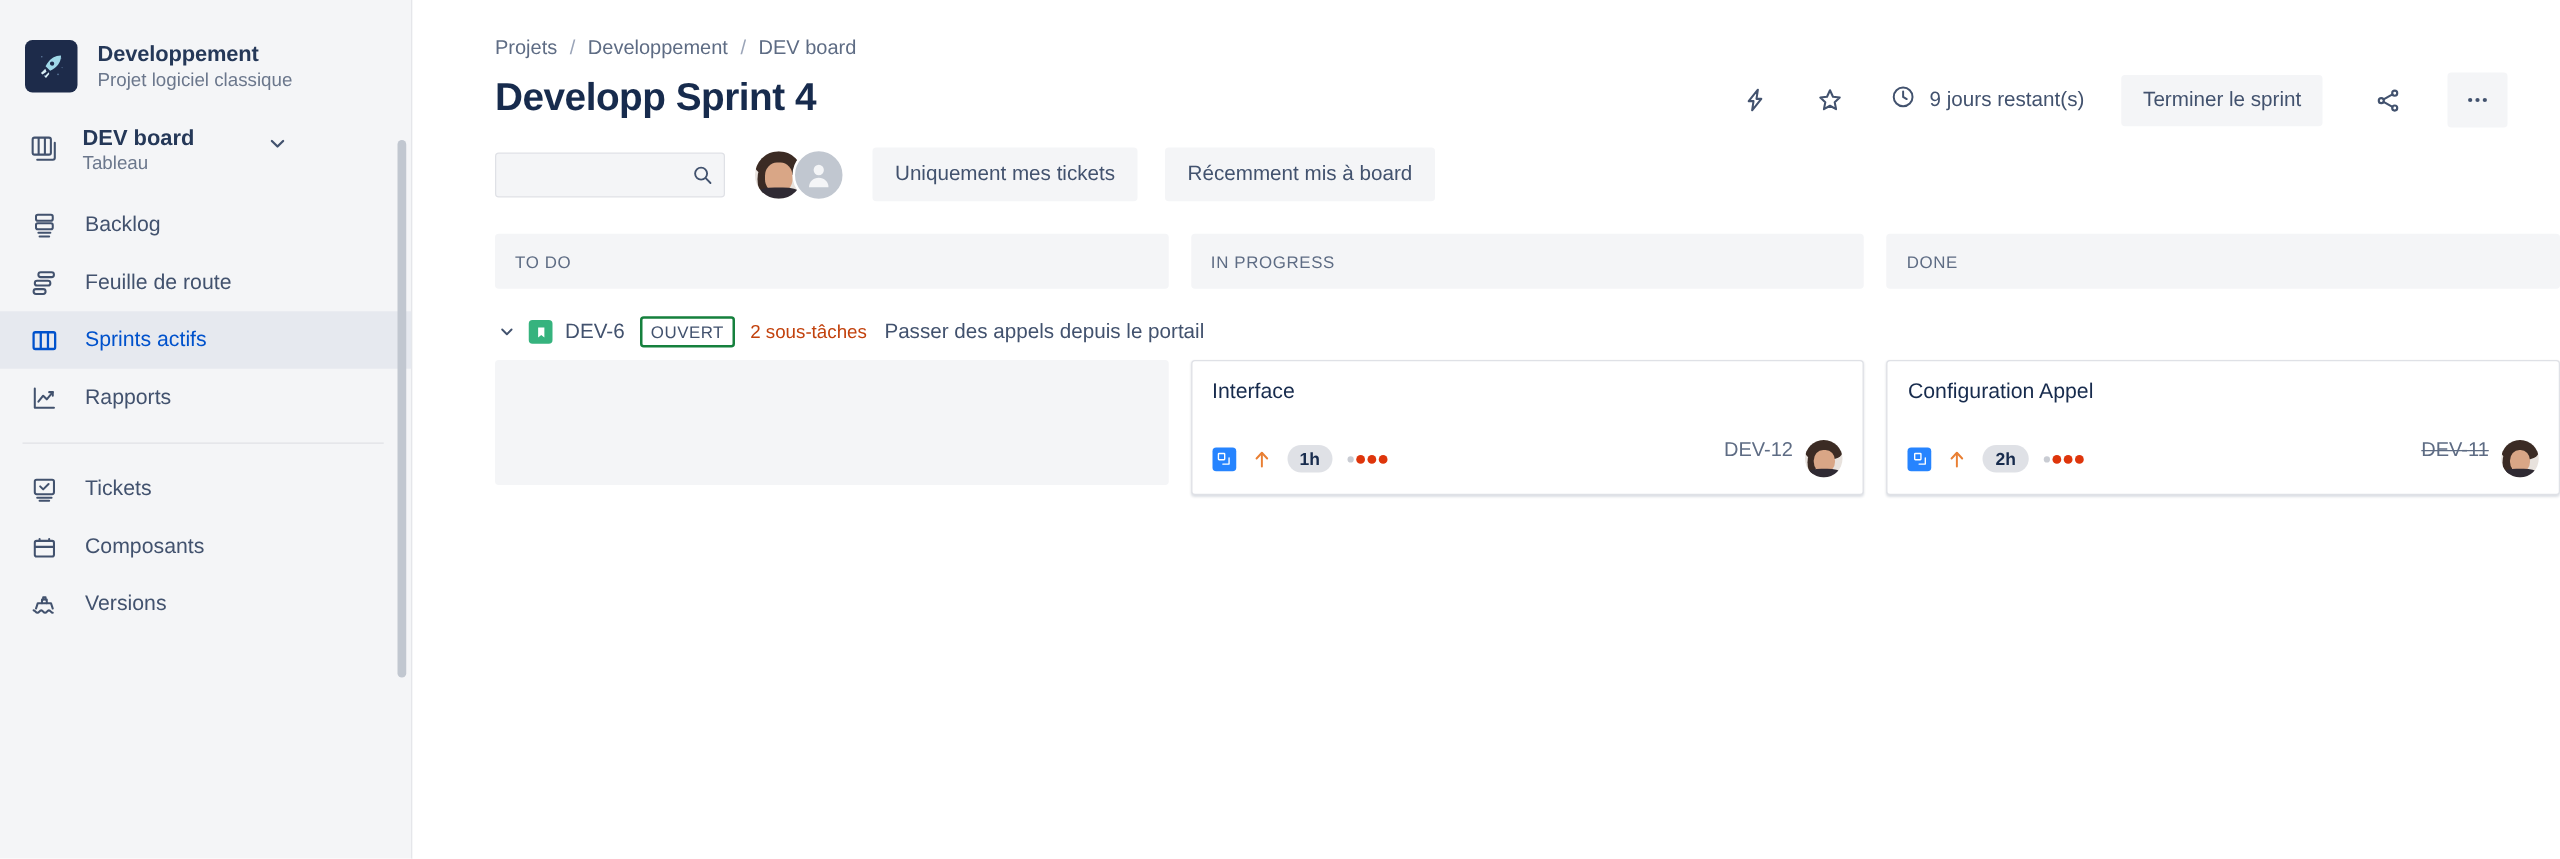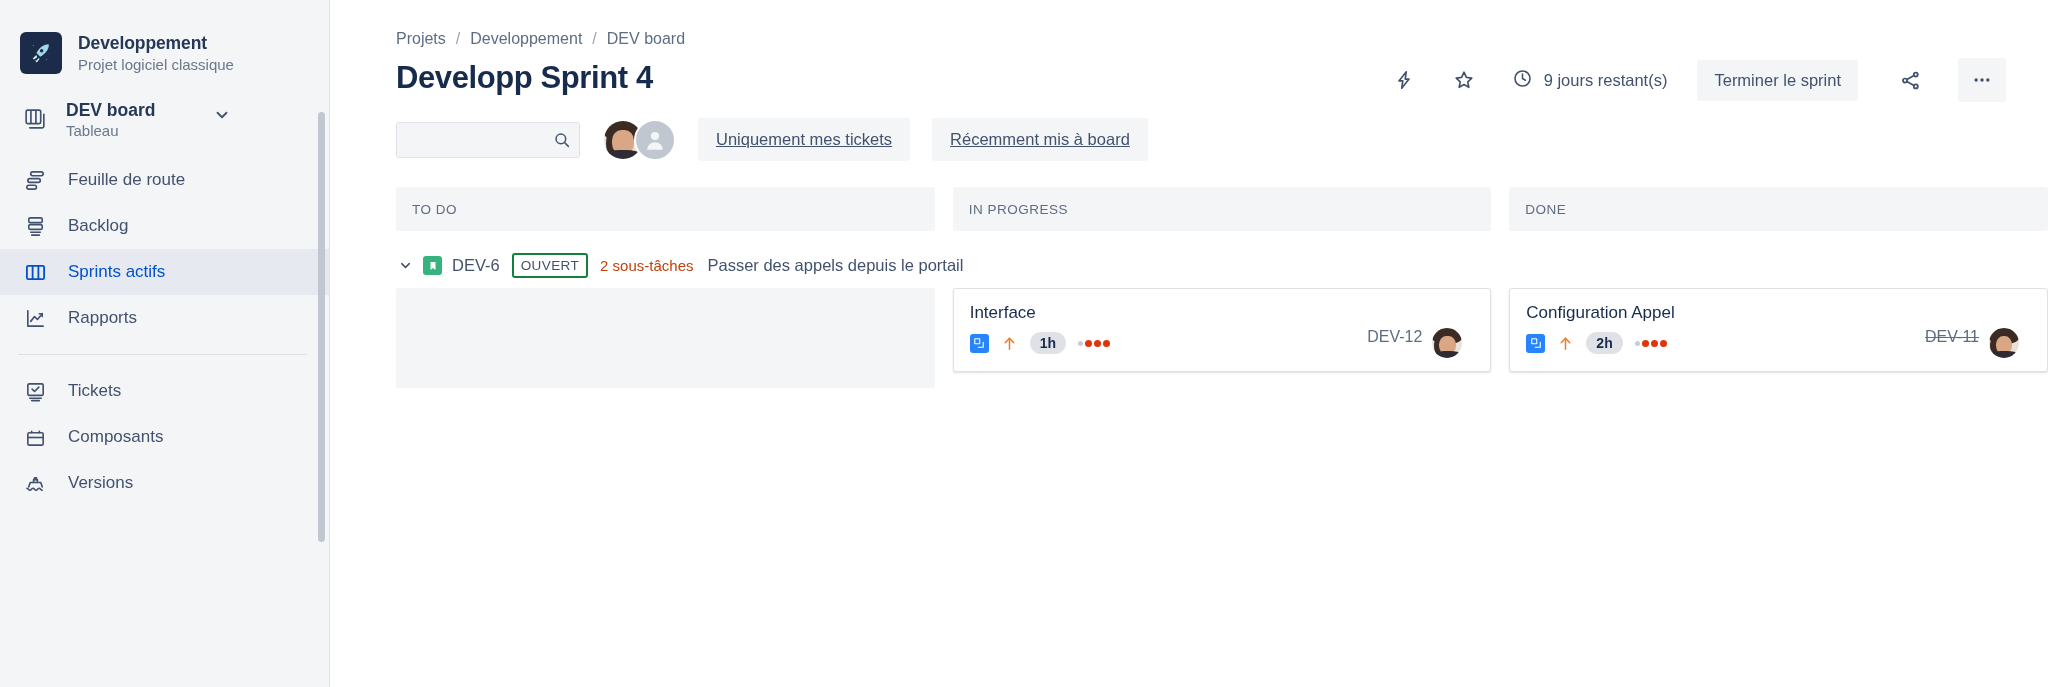--- a/index.html
+++ b/index.html
@@ -131,21 +131,20 @@
     border: 2px solid #fff; overflow: hidden; position: relative;
   }
   .av-photo { background: #e8e2dd; }
   .av2 { margin-left: -10px; background: #c1c7d0;
          display: flex; align-items: center; justify-content: center; }
   .f-btn {
     background: #f4f5f7; border: none; border-radius: 3px;
     font-size: 16.5px; color: #42526e; cursor: pointer;
     padding: 12px 18px; font-family: inherit; margin-left: 22px;
     white-space: nowrap;
-    text-decoration: underline;
   }
 
   
   .board { padding: 26px 0 0 66px; }
   .cols-head { display: flex; gap: 18px; }
   .col-head {
     flex: 1; background: #f4f5f7; border-radius: 3px;
     height: 44px; display: flex; align-items: center;
     padding-left: 16px;
   }
@@ -173,21 +172,21 @@
   .epic-title { font-size: 16.5px; color: #42526e; margin-left: 4px; }
 
   .cols-body { display: flex; gap: 18px; align-items: flex-start; }
   .col-body { flex: 1; min-height: 100px; }
   .dropzone {
     background: #f4f5f7; border-radius: 3px; height: 100px;
   }
   .card {
     background: #fff; border: 1px solid #dfe1e6; border-radius: 3px;
     box-shadow: 0 1px 2px rgba(9,30,66,0.14);
-    padding: 14px 28px 13px 16px; height: 84px;
+    padding: 14px 16px 13px 16px; height: 108px;
     display: flex; flex-direction: column; justify-content: space-between;
   }
   .card-title { font-size: 17px; color: #172b4d; }
   .card-foot { display: flex; align-items: center; }
   .card-meta { display: flex; align-items: center; gap: 12px; }
   .st-icon {
     width: 19px; height: 19px; border-radius: 3px; background: #2684ff;
     display: flex; align-items: center; justify-content: center; flex: 0 0 19px;
   }
   .prio-arrow { color: #e97f33; display: flex; }
@@ -260,37 +259,37 @@
             <polyline points="6 9 12 15 18 9"></polyline>
           </svg>
       </span>
     </div>
 
     <nav class="sb-nav">
 
       <div class="sb-item">
         <span class="sb-ico">
           <svg width="23" height="23" viewBox="0 0 24 24" fill="none" stroke="#42526e" stroke-width="1.7">
+            <rect x="5" y="3" width="14" height="5" rx="1.5"></rect>
+            <rect x="5" y="10" width="14" height="5" rx="1.5"></rect>
+            <path d="M7 18h10M8 21h8" stroke-linecap="round"></path>
+          </svg>
+        </span>
+        <span class="sb-label">Backlog</span>
+      </div>
+
+      <div class="sb-item">
+        <span class="sb-ico">
+          <svg width="23" height="23" viewBox="0 0 24 24" fill="none" stroke="#42526e" stroke-width="1.7">
             <rect x="7" y="3" width="13" height="4" rx="2"></rect>
             <rect x="4" y="10" width="13" height="4" rx="2"></rect>
             <rect x="3" y="17" width="10" height="4" rx="2"></rect>
           </svg>
         </span>
         <span class="sb-label">Feuille de route</span>
-      </div>
-
-      <div class="sb-item">
-        <span class="sb-ico">
-          <svg width="23" height="23" viewBox="0 0 24 24" fill="none" stroke="#42526e" stroke-width="1.7">
-            <rect x="5" y="3" width="14" height="5" rx="1.5"></rect>
-            <rect x="5" y="10" width="14" height="5" rx="1.5"></rect>
-            <path d="M7 18h10M8 21h8" stroke-linecap="round"></path>
-          </svg>
-        </span>
-        <span class="sb-label">Backlog</span>
       </div>
 
       <div class="sb-item active">
         <span class="sb-ico">
           <svg width="23" height="23" viewBox="0 0 24 24" fill="none" stroke="#0052cc" stroke-width="1.9">
             <rect x="3" y="5" width="18" height="14" rx="1.5"></rect>
             <path d="M9 5v14M15 5v14"></path>
           </svg>
         </span>
         <span class="sb-label">Sprints actifs</span>

